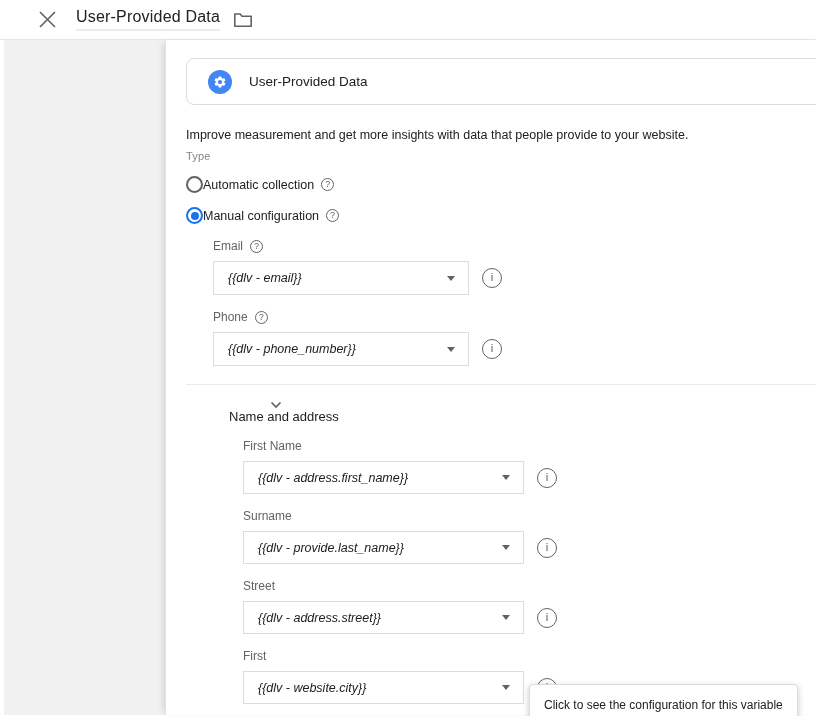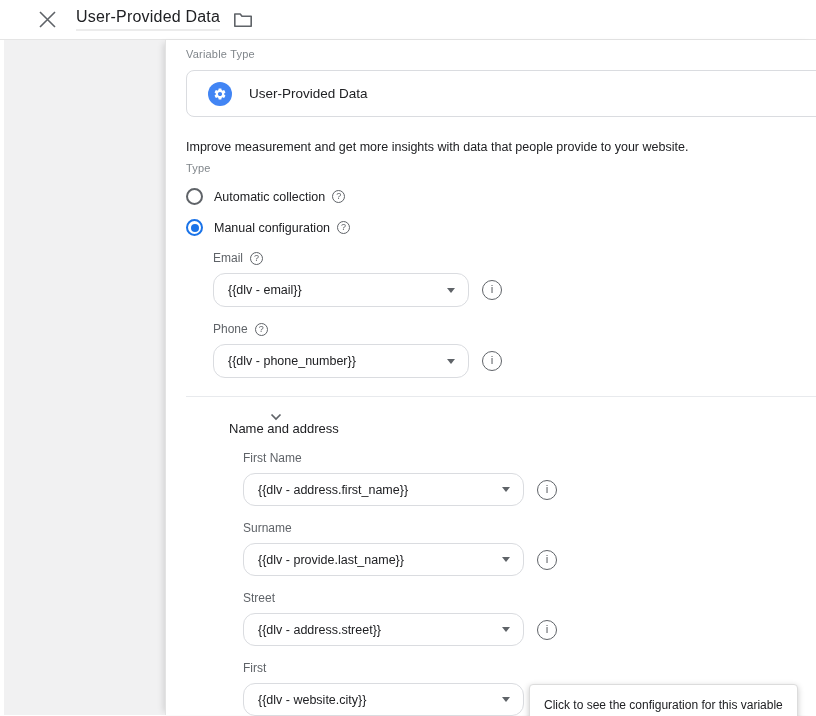--- a/index.html
+++ b/index.html
@@ -35,35 +35,35 @@
 
   .desc { margin-top:23px; font-size:12.5px; color:#202124; }
   .type-label { margin-top:8px; }
 
   
   .radio-row { display:flex; align-items:center; margin-top:14px; cursor:pointer; width:max-content; }
   .radio { width:17px; height:17px; border:2px solid #5f6368; border-radius:50%;
            flex:none; position:relative; background:#fff; }
   .radio.selected { border-color:#1a73e8; }
   .radio.selected::after { content:""; position:absolute; inset:2.5px; border-radius:50%; background:#1a73e8; }
-  .radio-label { margin-left:11px; font-size:12.5px; color:#202124; }
+  .radio-label { font-size:12.5px; color:#202124; }
 
   .help { margin-left:7px; width:13px; height:13px; border:1.2px solid #5f6368; border-radius:50%;
           color:#5f6368; font-size:9px; line-height:1; display:inline-flex; align-items:center;
           justify-content:center; flex:none; cursor:pointer; }
 
   
   .field { margin-top:15px; }
   .indent1 { margin-left:27px; }
   .indent2 { margin-left:57px; }
   .field-label-row { display:flex; align-items:center; }
   .field-label { font-size:12px; color:#5f6368; }
   .field-row { display:flex; align-items:center; margin-top:8px; }
-  .select { width:256px; height:34px; border:1px solid #dadce0; border-radius:12px; background:#fff;
-            display:flex; align-items:center; padding:0 13px 0 14px; cursor:pointer; }
+  .select { width:256px; height:34px; border:1px solid #dadce0; border-radius:0; background:#fff;
+            display:flex; align-items:center; padding:0 13px 0 14px; cursor:pointer;font-style:italic; }
   .select.narrow { width:281px; height:33px; }
   .select-value { font-size:12.5px; color:#202124; }
   .caret { margin-left:auto; width:0; height:0; border-left:4.5px solid transparent;
            border-right:4.5px solid transparent; border-top:5px solid #5f6368; }
   .info { margin-left:13px; width:20px; height:20px; border:1.6px solid #5f6368; border-radius:50%;
           color:#5f6368; font-size:11.5px; line-height:1; display:inline-flex; align-items:center;
           justify-content:center; flex:none; cursor:pointer; }
 
   .divider { margin-top:18px; border:none; border-top:1px solid #e8eaed; width:100%; }
 
@@ -93,21 +93,20 @@
         <path d="M1.8 3 h5.4 l1.8 2.2 h9.2 v10 h-16.4 z" fill="none" stroke="#5f6368" stroke-width="1.6" stroke-linejoin="round"></path>
       </svg>
     </button>
   </header>
 
   <div class="body">
     <aside class="left-pane"></aside>
 
     <main class="content">
 
-      <div class="small-label">Variable Type</div>
 
       <div class="type-card">
         <span class="type-icon">
           <svg width="14" height="14" viewBox="0 0 24 24">
             <path fill="#ffffff" d="M19.14,12.94c0.04-0.3,0.06-0.61,0.06-0.94c0-0.32-0.02-0.64-0.07-0.94l2.03-1.58c0.18-0.14,0.23-0.41,0.12-0.61 l-1.92-3.32c-0.12-0.22-0.37-0.29-0.59-0.22l-2.39,0.96c-0.5-0.38-1.03-0.7-1.62-0.94L14.4,2.81c-0.04-0.24-0.24-0.41-0.48-0.41 h-3.84c-0.24,0-0.43,0.17-0.47,0.41L9.25,5.35C8.66,5.59,8.12,5.92,7.63,6.29L5.24,5.33c-0.22-0.08-0.47,0-0.59,0.22L2.74,8.87 C2.62,9.08,2.66,9.34,2.86,9.48l2.03,1.58C4.84,11.36,4.8,11.69,4.8,12s0.02,0.64,0.07,0.94l-2.03,1.58 c-0.18,0.14-0.23,0.41-0.12,0.61l1.92,3.32c0.12,0.22,0.37,0.29,0.59,0.22l2.39-0.96c0.5,0.38,1.03,0.7,1.62,0.94l0.36,2.54 c0.05,0.24,0.24,0.41,0.48,0.41h3.84c0.24,0,0.44-0.17,0.47-0.41l0.36-2.54c0.59-0.24,1.13-0.56,1.62-0.94l2.39,0.96 c0.22,0.08,0.47,0,0.59-0.22l1.92-3.32c0.12-0.22,0.07-0.47-0.12-0.61L19.14,12.94z M12,15.6c-1.98,0-3.6-1.62-3.6-3.6 s1.62-3.6,3.6-3.6s3.6,1.62,3.6,3.6S13.98,15.6,12,15.6z"></path>
           </svg>
         </span>
         <span class="type-name">User-Provided Data</span>
       </div>
 

